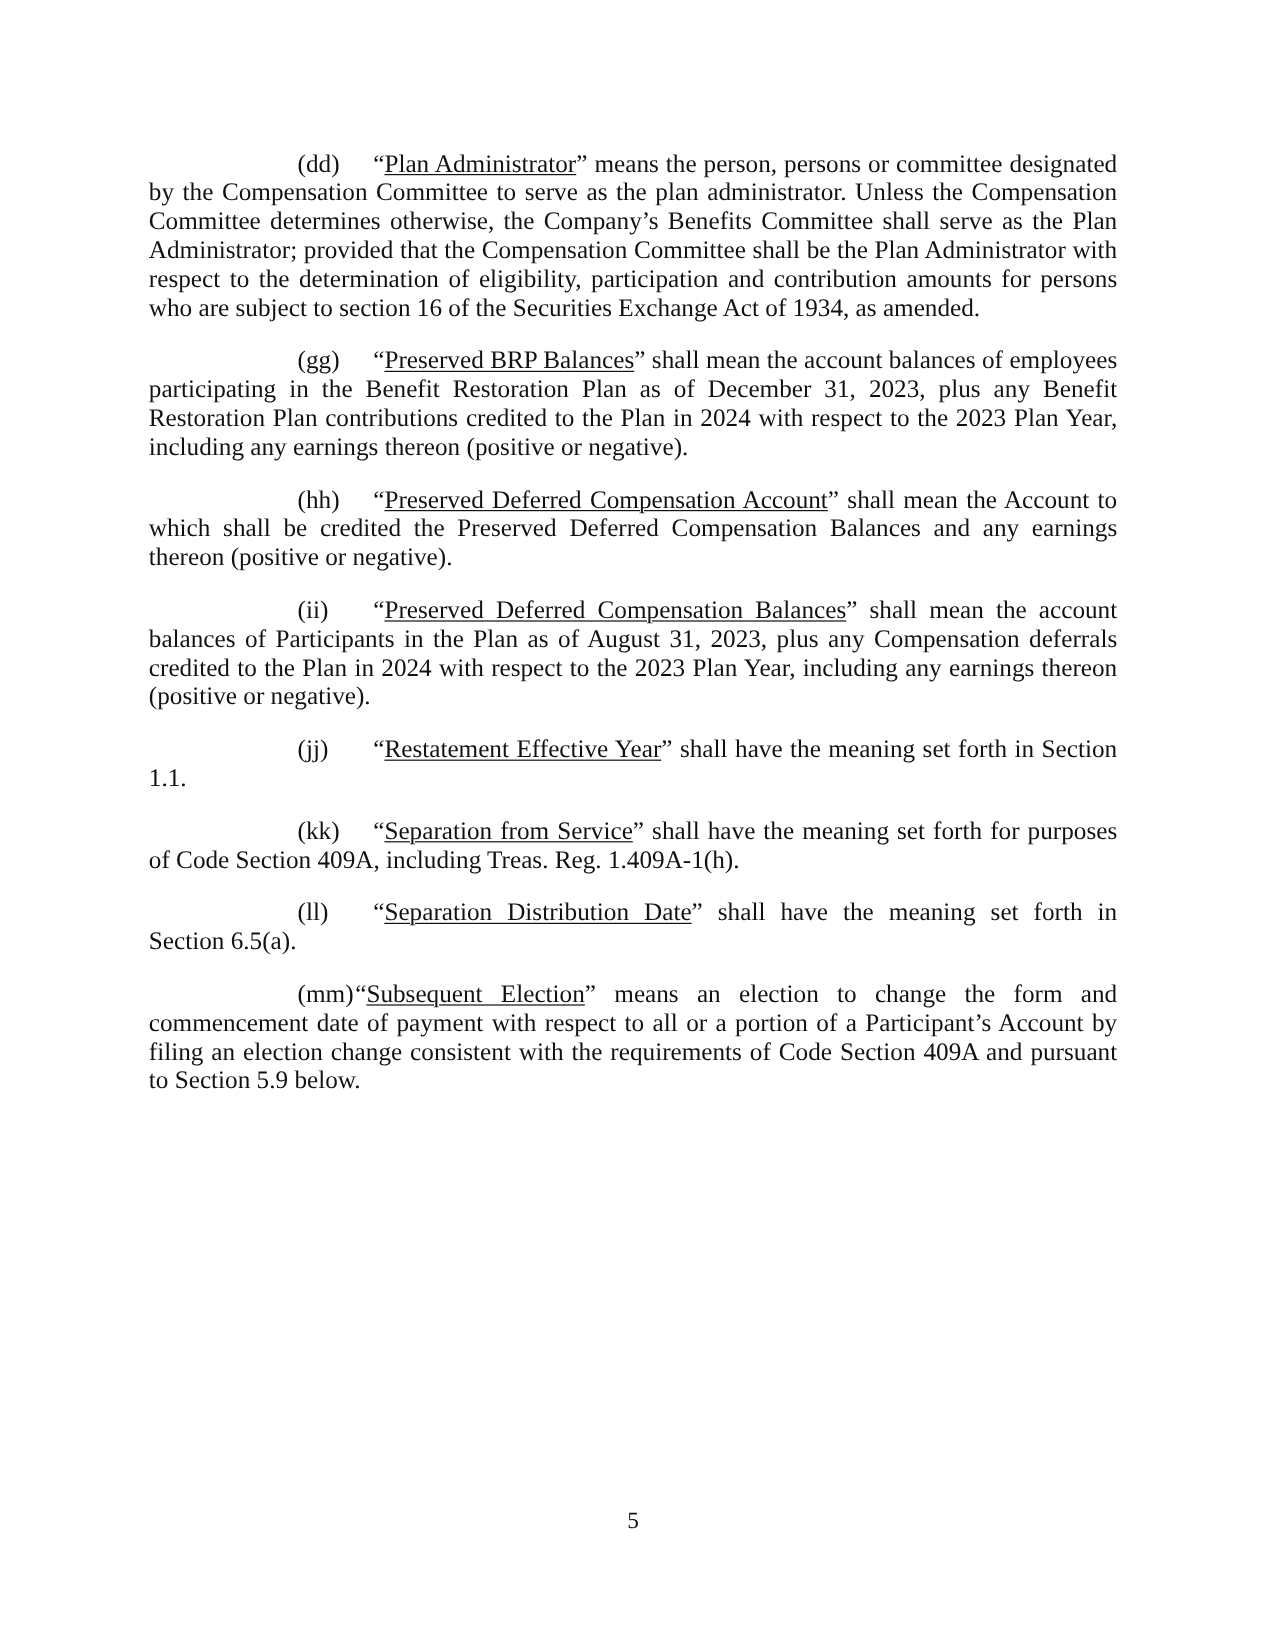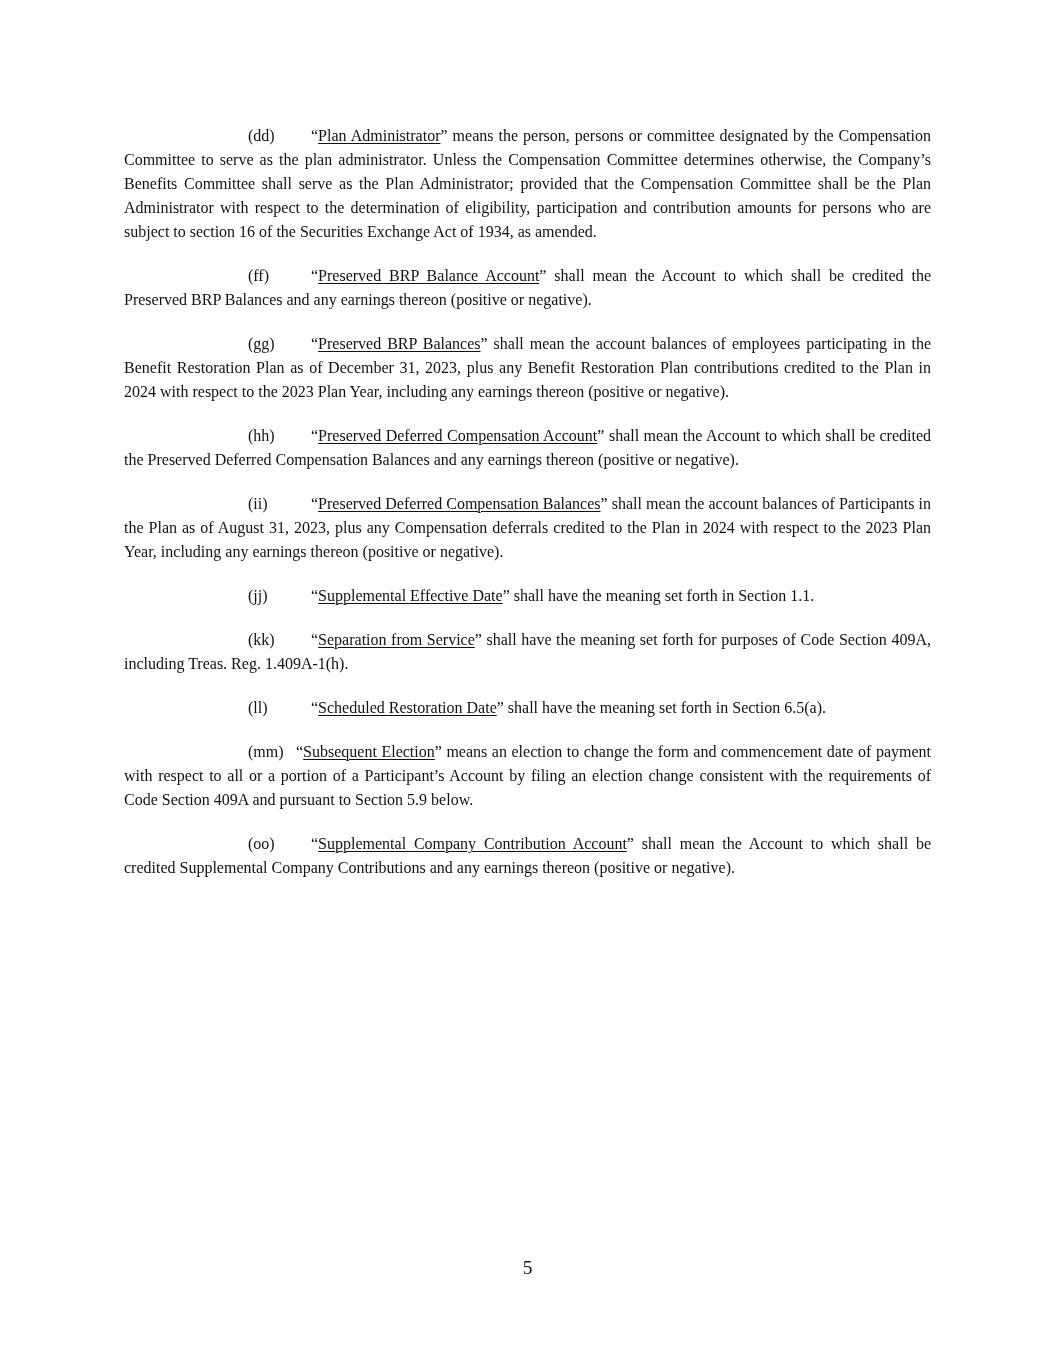--- a/index.html
+++ b/index.html
@@ -13,21 +13,21 @@
       position: relative;
       overflow: hidden;
       font-family: "Liberation Serif", "DejaVu Serif", serif;
       color: #111111;
     }
     .page {
       position: absolute;
       left: 124px;
       top: 124px;
       width: 807px;
-      font-size: 16px;
+      font-size: 21px;
       line-height: 24px;
     }
     .para {
       text-align: justify;
       margin: 0 0 20px 0;
       text-indent: 124px;
     }
     .para .label {
       display: inline-block;
       text-indent: 0;
@@ -52,34 +52,32 @@
     }
   </style>
 </head>
 <body>
 
 <div class="page">
 
   <p class="para"><span class="label">(dd)</span><span>“</span><span class="term">Plan Administrator</span><span>”</span><span> means the person, persons or committee designated by the Compensation Committee to serve as the plan administrator.  Unless the Compensation Committee determines otherwise, the Company’s Benefits Committee shall serve as the Plan Administrator; provided that the Compensation Committee shall be the Plan Administrator with respect to the determination of eligibility, participation and contribution amounts for persons who are subject to section 16 of the Securities Exchange Act of 1934, as amended.</span></p>
 
 
-  <p class="para"><span class="label">(ff)</span><span>“</span><span class="term">Preserved BRP Balance Account</span><span>”</span><span> shall mean the Account to which shall be credited the Preserved BRP Balances and any earnings thereon (positive or negative).</span></p>
 
   <p class="para"><span class="label">(gg)</span><span>“</span><span class="term">Preserved BRP Balances</span><span>”</span><span> shall mean the account balances of employees participating in the Benefit Restoration Plan as of December 31, 2023, plus any Benefit Restoration Plan contributions credited to the Plan in 2024 with respect to the 2023 Plan Year, including any earnings thereon (positive or negative).</span></p>
 
   <p class="para"><span class="label">(hh)</span><span>“</span><span class="term">Preserved Deferred Compensation Account</span><span>”</span><span> shall mean the Account to which shall be credited the Preserved Deferred Compensation Balances and any earnings thereon (positive or negative).</span></p>
 
   <p class="para"><span class="label">(ii)</span><span>“</span><span class="term">Preserved Deferred Compensation Balances</span><span>”</span><span> shall mean the account balances of Participants in the Plan as of August 31, 2023, plus any Compensation deferrals credited to the Plan in 2024 with respect to the 2023 Plan Year, including any earnings thereon (positive or negative).</span></p>
 
-  <p class="para"><span class="label">(jj)</span><span>“</span><span class="term">Supplemental Effective Date</span><span>”</span><span> shall have the meaning set forth in Section 1.1.</span></p>
+  <p class="para"><span class="label">(jj)</span><span>“</span><span class="term">Restatement Effective Year</span><span>”</span><span> shall have the meaning set forth in Section 1.1.</span></p>
 
   <p class="para"><span class="label">(kk)</span><span>“</span><span class="term">Separation from Service</span><span>”</span><span> shall have the meaning set forth for purposes of Code Section 409A, including Treas. Reg. 1.409A-1(h).</span></p>
 
-  <p class="para"><span class="label">(ll)</span><span>“</span><span class="term">Scheduled Restoration Date</span><span>”</span><span> shall have the meaning set forth in Section 6.5(a).</span></p>
+  <p class="para"><span class="label">(ll)</span><span>“</span><span class="term">Separation Distribution Date</span><span>”</span><span> shall have the meaning set forth in Section 6.5(a).</span></p>
 
   <p class="para tight-label"><span class="label">(mm)</span><span>“</span><span class="term">Subsequent Election</span><span>”</span><span> means an election to change the form and commencement date of payment with respect to all or a portion of a Participant’s Account  by filing an election change consistent with the requirements of Code Section 409A and pursuant to Section 5.9 below.</span></p>
 
 
-  <p class="para"><span class="label">(oo)</span><span>“</span><span class="term">Supplemental Company Contribution Account</span><span>”</span><span> shall mean the Account to which shall be credited Supplemental Company Contributions and any earnings thereon (positive or negative).</span></p>
 
 </div>
 
 <div class="page-number">5</div>
 
 </body></html>

